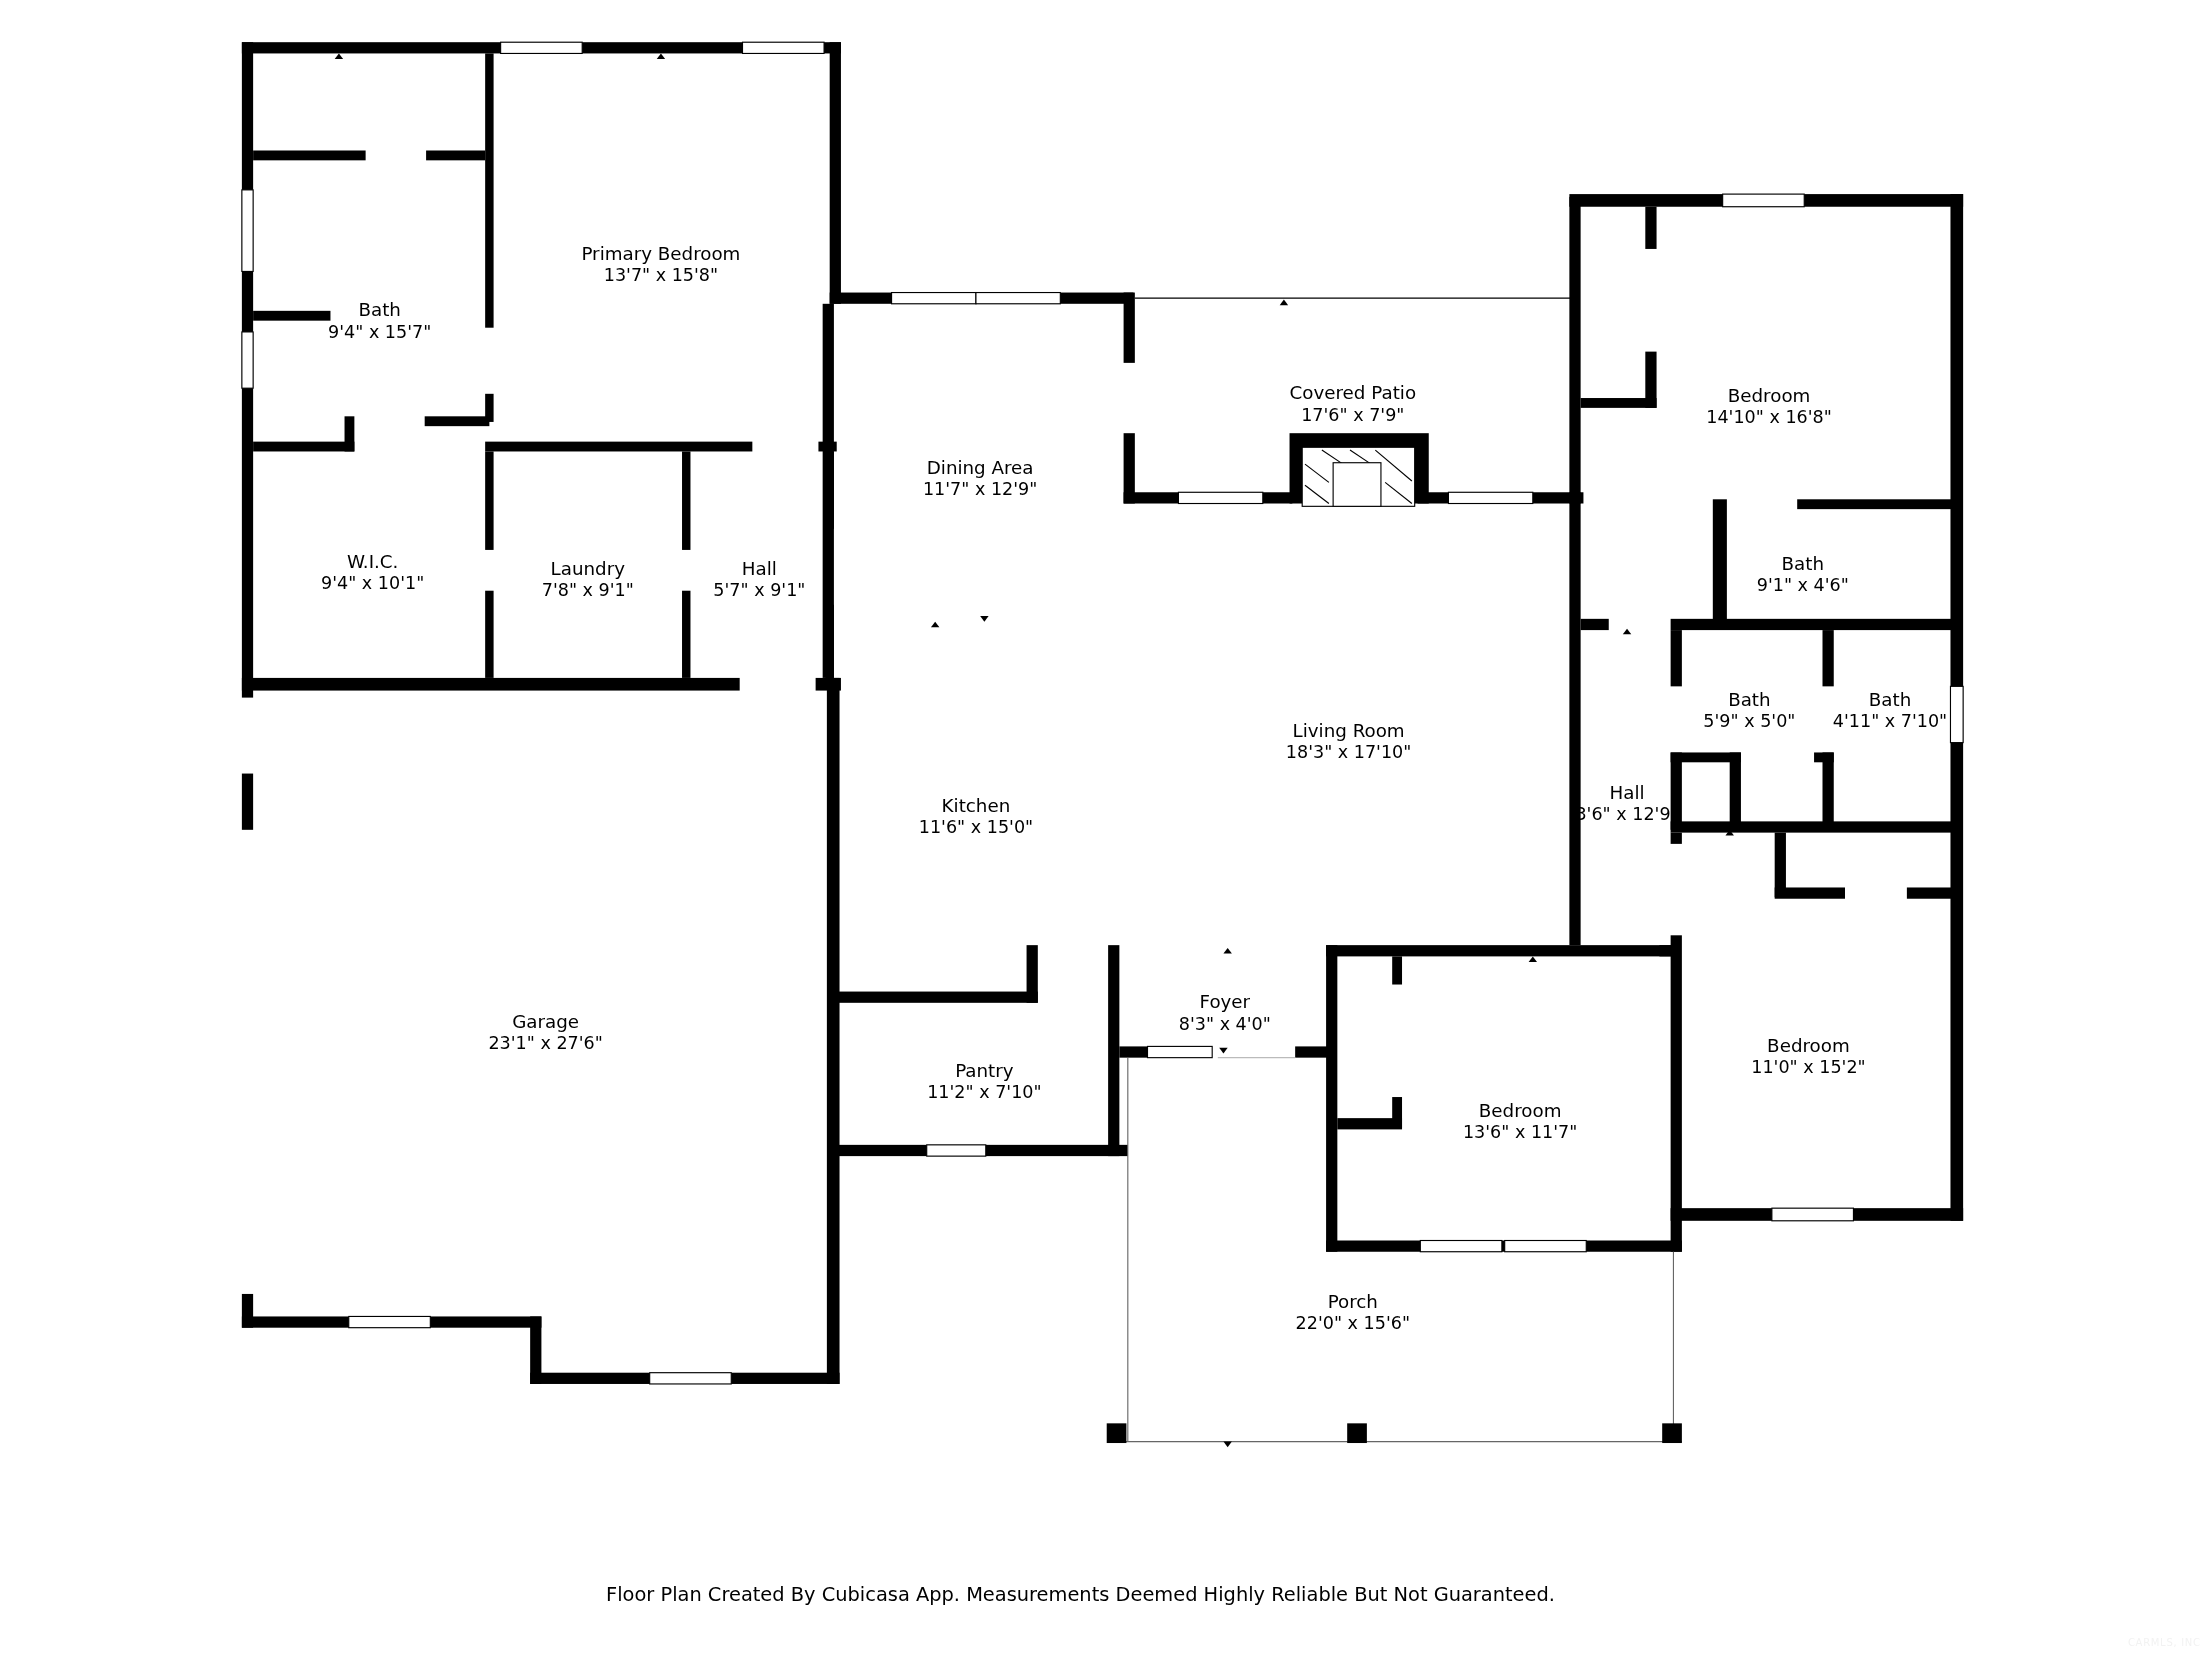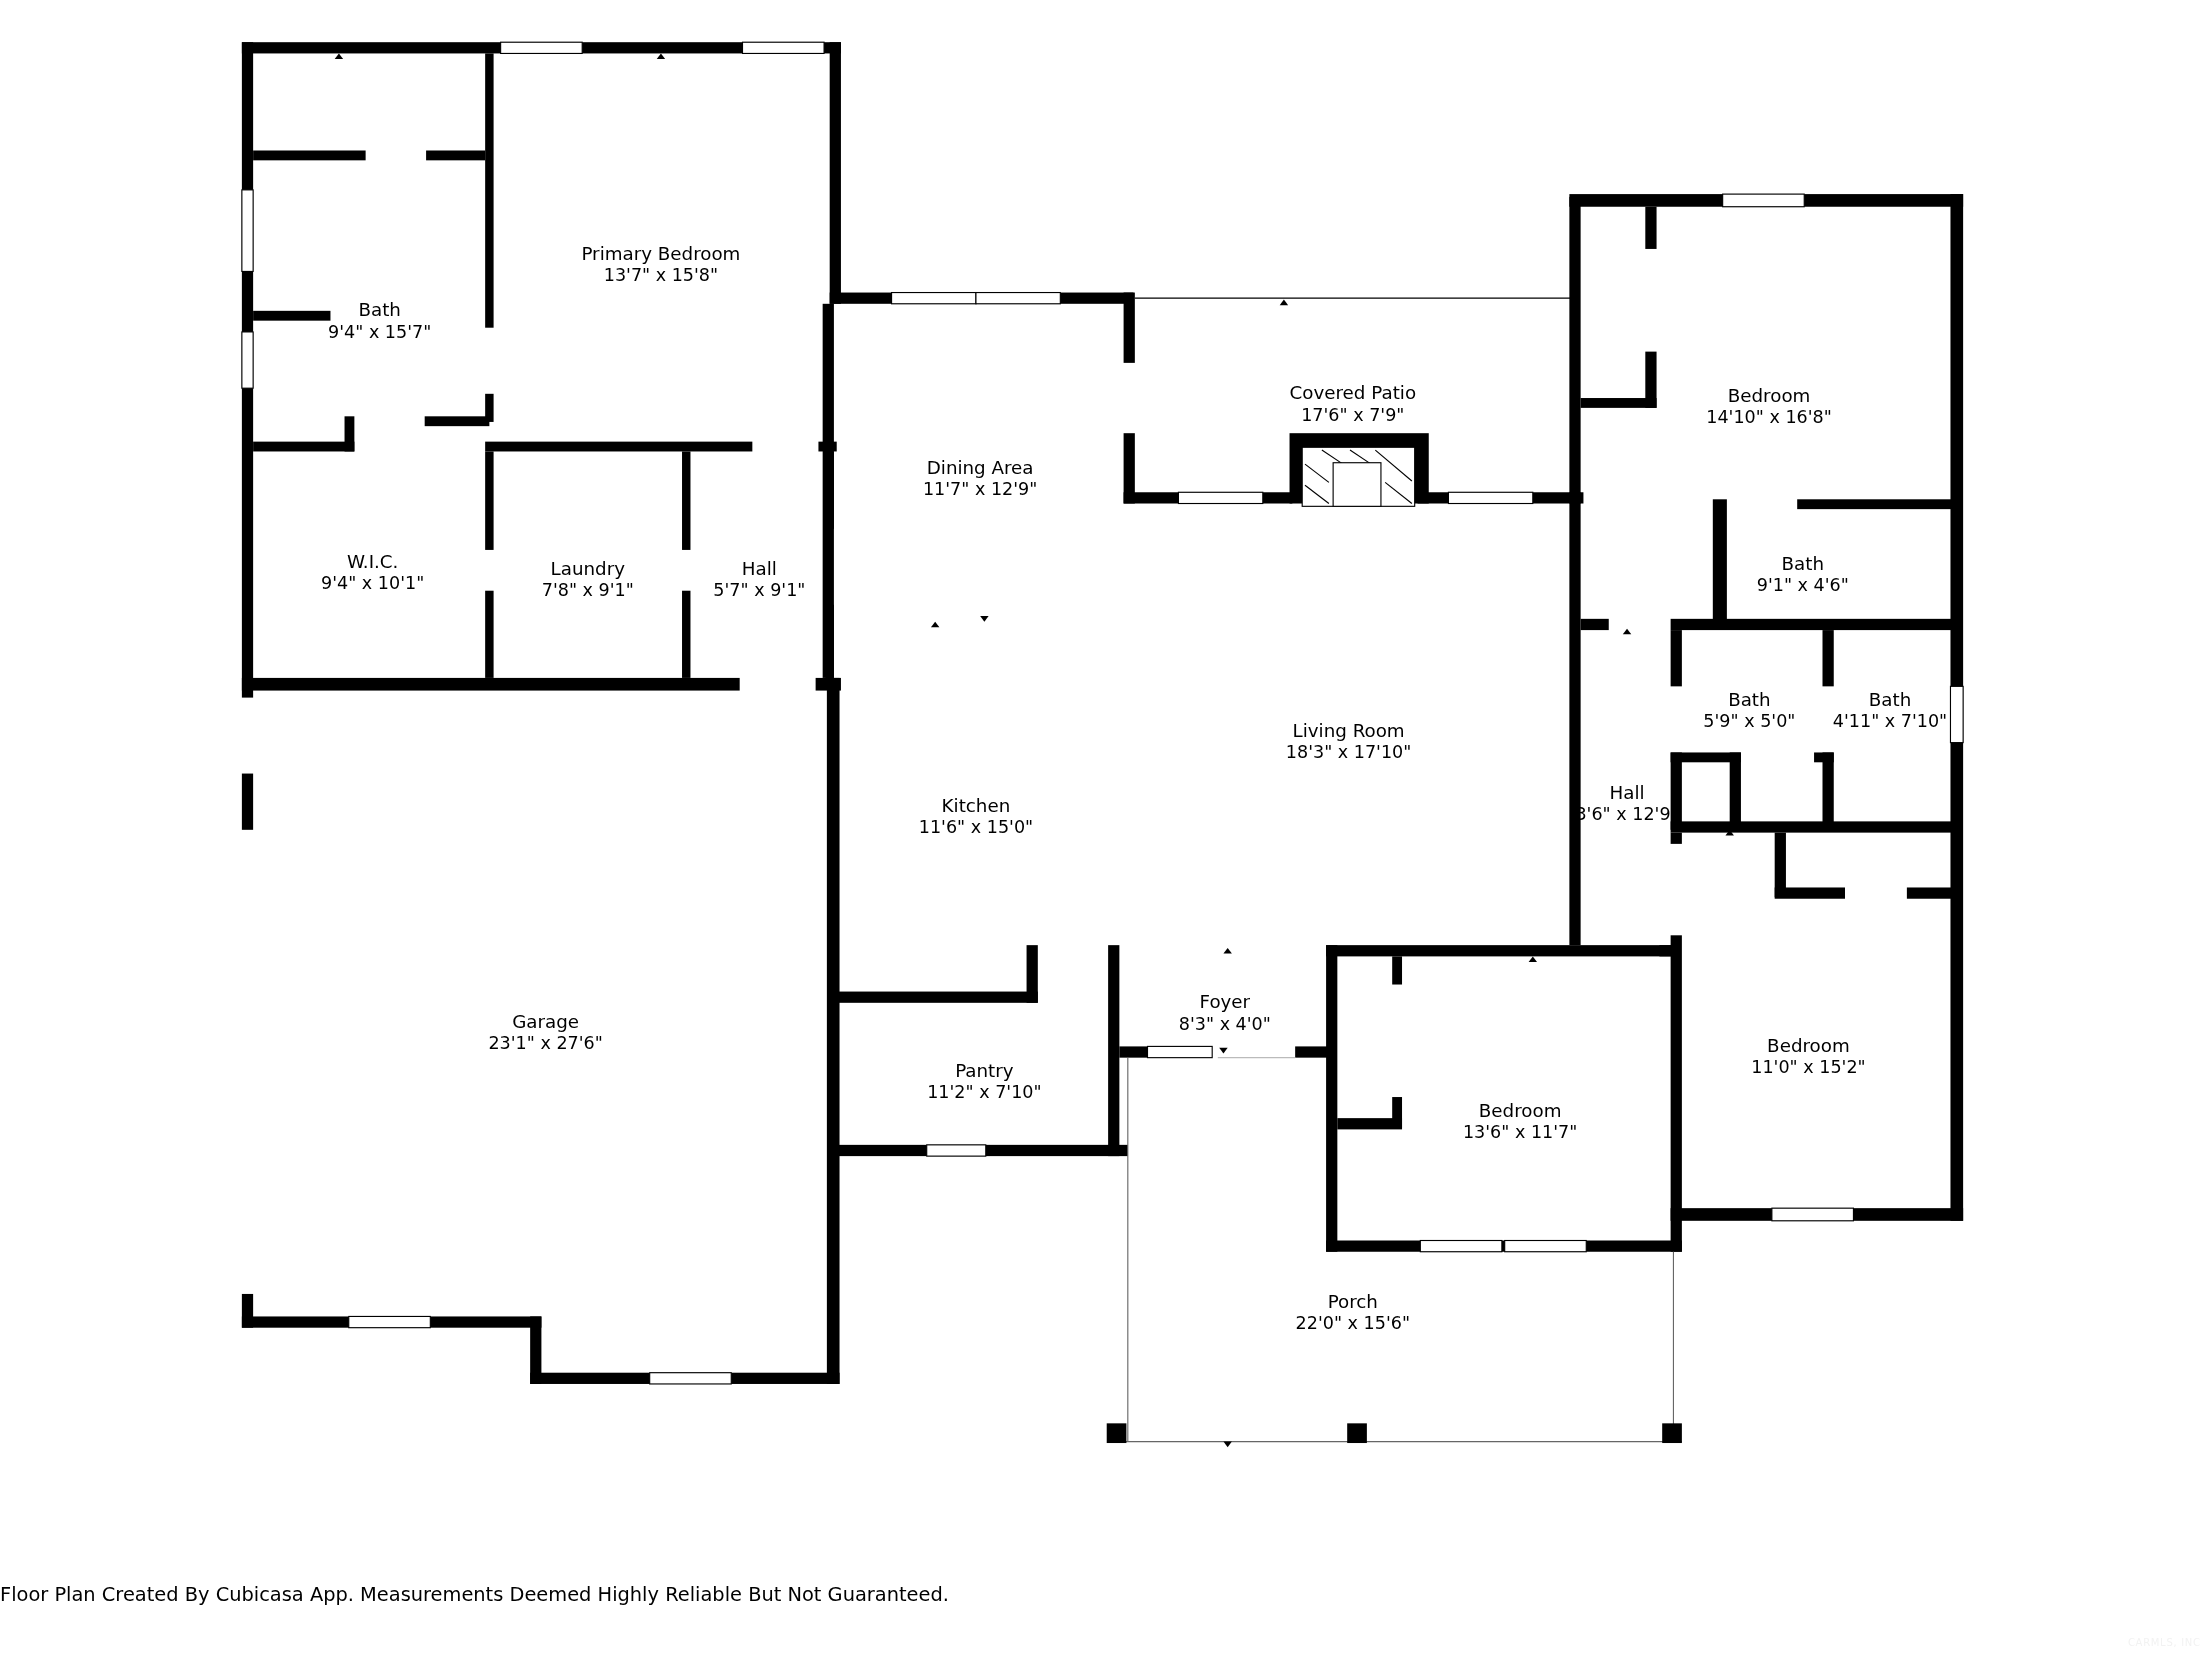--- a/index.html
+++ b/index.html
@@ -6,21 +6,21 @@
   body { width: 2205px; height: 1654px; overflow: hidden; position: relative;
          font-family: "DejaVu Sans", sans-serif; }
   #plan { position: absolute; left: 0; top: 0; width: 2205px; height: 1654px; }
   .wall { fill: #000000; }
   .thin { stroke: #000000; stroke-width: 1; fill: none; }
   .win { fill: #ffffff; stroke: #000000; stroke-width: 0.8; }
   .room-name, .room-dim { font-family: "DejaVu Sans", sans-serif; font-size: 12.5px;
          fill: #000000; text-anchor: middle; }
   .room-name { font-size: 13px; }
   .marker { fill: #000000; }
-  .footer { position: absolute; left: 0; width: 2161px; top: 1583px; 
+  .footer { position: absolute; left: 0; width: 2161px; top: 1583px; text-align: center;
             font-family: "DejaVu Sans", sans-serif; font-size: 19.4px; color: #000000; }
   .watermark { position: absolute; right: 4.3px; bottom: 5.7px; font-family: "DejaVu Sans", sans-serif;
                font-size: 10px; color: #f2f2f2; letter-spacing: 0.7px; }
 </style>
 </head>
 <body>
 
 <svg id="plan" viewBox="0 0 1568 1176" preserveAspectRatio="none" xmlns="http://www.w3.org/2000/svg">
 
   <g>

